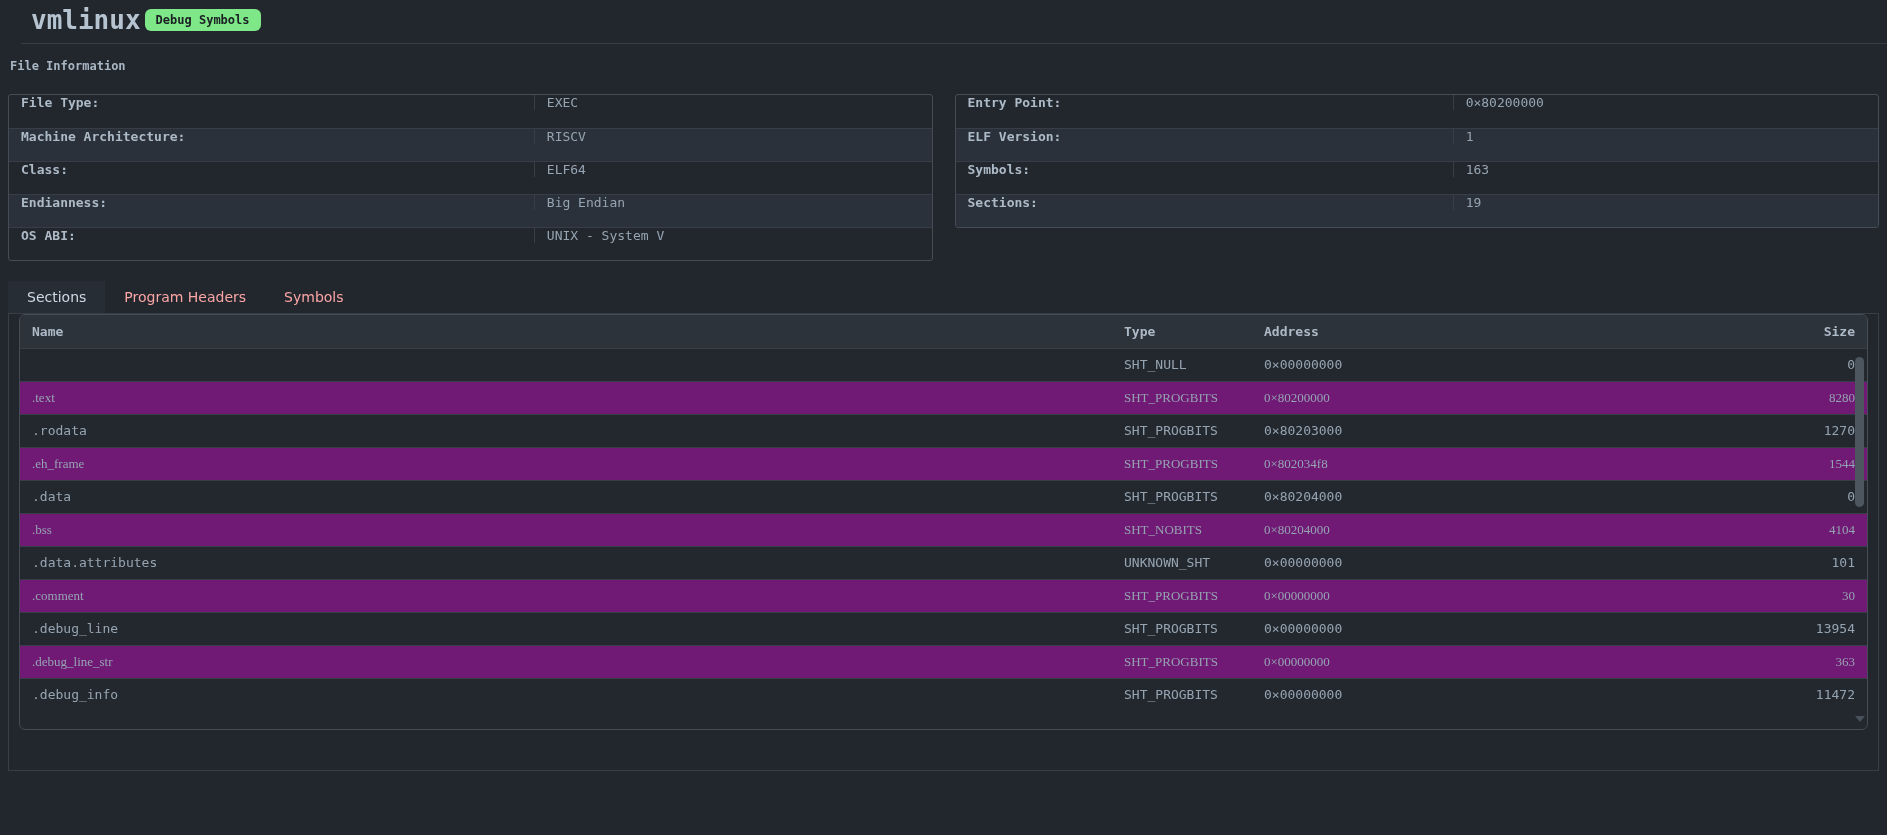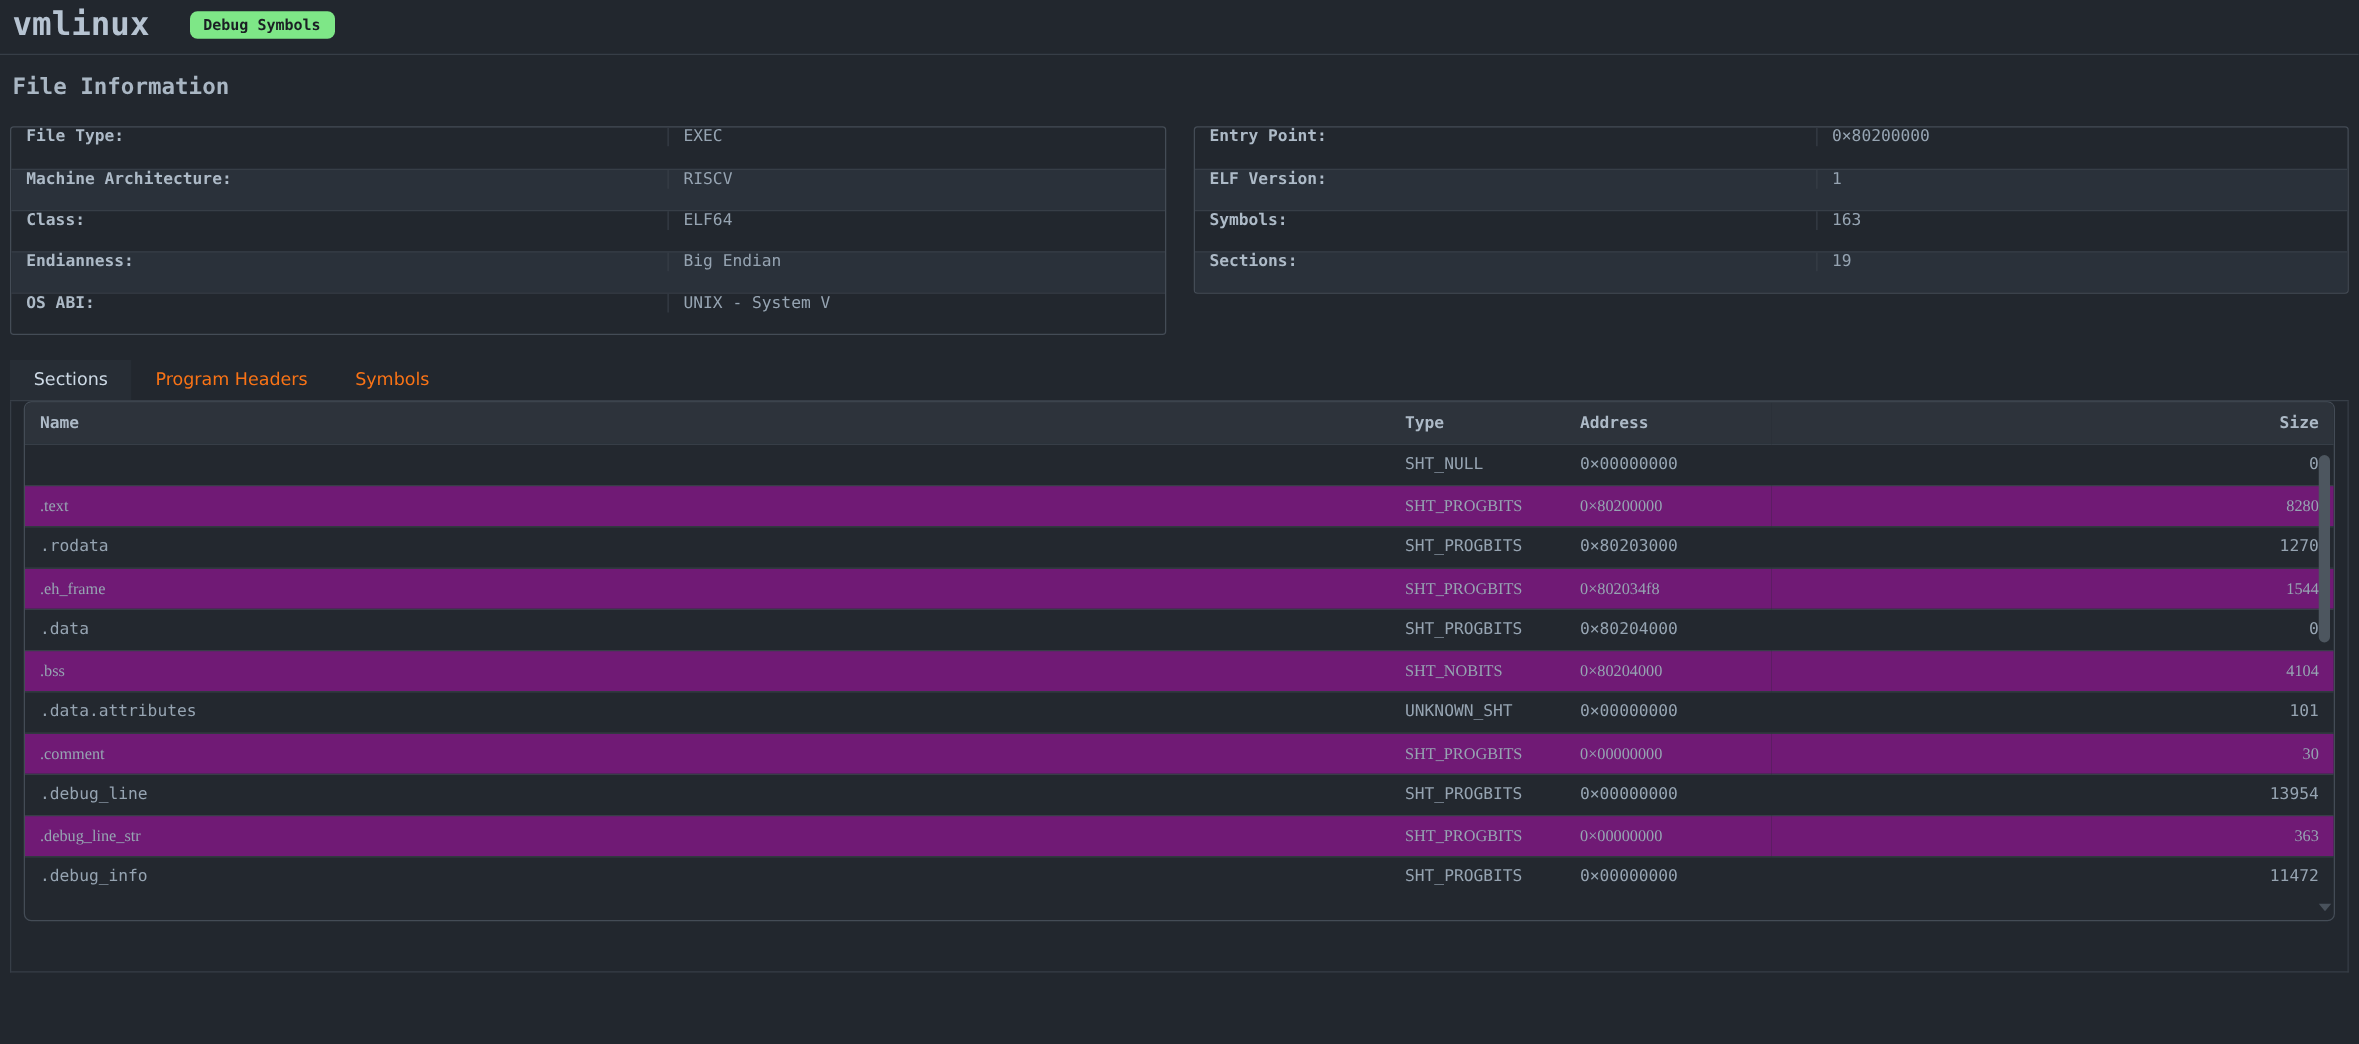--- a/index.html
+++ b/index.html
@@ -6,35 +6,36 @@
   html,body { margin:0; padding:0; }
   body {
     width:1887px; height:835px; overflow:hidden;
     background:#22272e;
     color:#adbac7;
     font-family:"DejaVu Sans Mono","Liberation Mono",monospace;
   }
 
   
   .app-header {
-    display:flex; align-items:center; gap:32px;
+    display:flex; align-items:center; gap:4px;
     padding:5px 12px 8px 10px;
     border-bottom:1px solid #373e47;
+    margin-left:21px;
   }
   .app-title { font-size:26px; font-weight:bold; color:#b6c3d1; }
   .badge {
     background:#7ee787; color:#1b1f24;
     font-size:12px; font-weight:bold;
     padding:4px 11px; border-radius:6px; line-height:1.2;
   }
 
   .content { padding:0 8px; }
 
   .section-heading {
-    font-size:18px; font-weight:bold; color:#a9b6c3;
+    font-size:12px; font-weight:bold; color:#a9b6c3;
     margin:15px 2px 21px 2px;
   }
 
   
   .info-grid { display:grid; grid-template-columns:1fr 1fr; gap:0 22px; align-items:start; }
   .info-table { border:1px solid #444c56; border-radius:3px; overflow:hidden; }
   .info-row { display:flex; height:33px; align-items:flex-start; border-top:1px solid #373e47; }
   .info-row:first-child { border-top:none; }
   .info-row.alt { background:#2a313a; }
   .info-label {
@@ -44,21 +45,21 @@
   }
   .info-table.right .info-label { width:54%; }
   .info-value { font-size:13px; color:#96a4b2; display:flex; align-items:center; padding:0 12px; }
 
   
   .tabs-area { margin-top:20px; }
   .tab-bar { display:flex; border-bottom:1px solid #373e47; }
   .tab {
     font-family:"DejaVu Sans","Liberation Sans",sans-serif;
     font-size:14px; padding:8px 19px;
-    color:#f97316; background:transparent; border:none; cursor:pointer;
+    color:#fca5a5; background:transparent; border:none; cursor:pointer;
   }
   .tab.active { color:#cdd9e5; background:#272d35; }
 
   
   .panel {
     border:1px solid #373e47; border-top:none;
     height:457px; padding:0 10px;
   }
   .panel-heading { font-size:16px; font-weight:bold; color:#adbac7; margin:21px 7px 20px 7px; }
 

